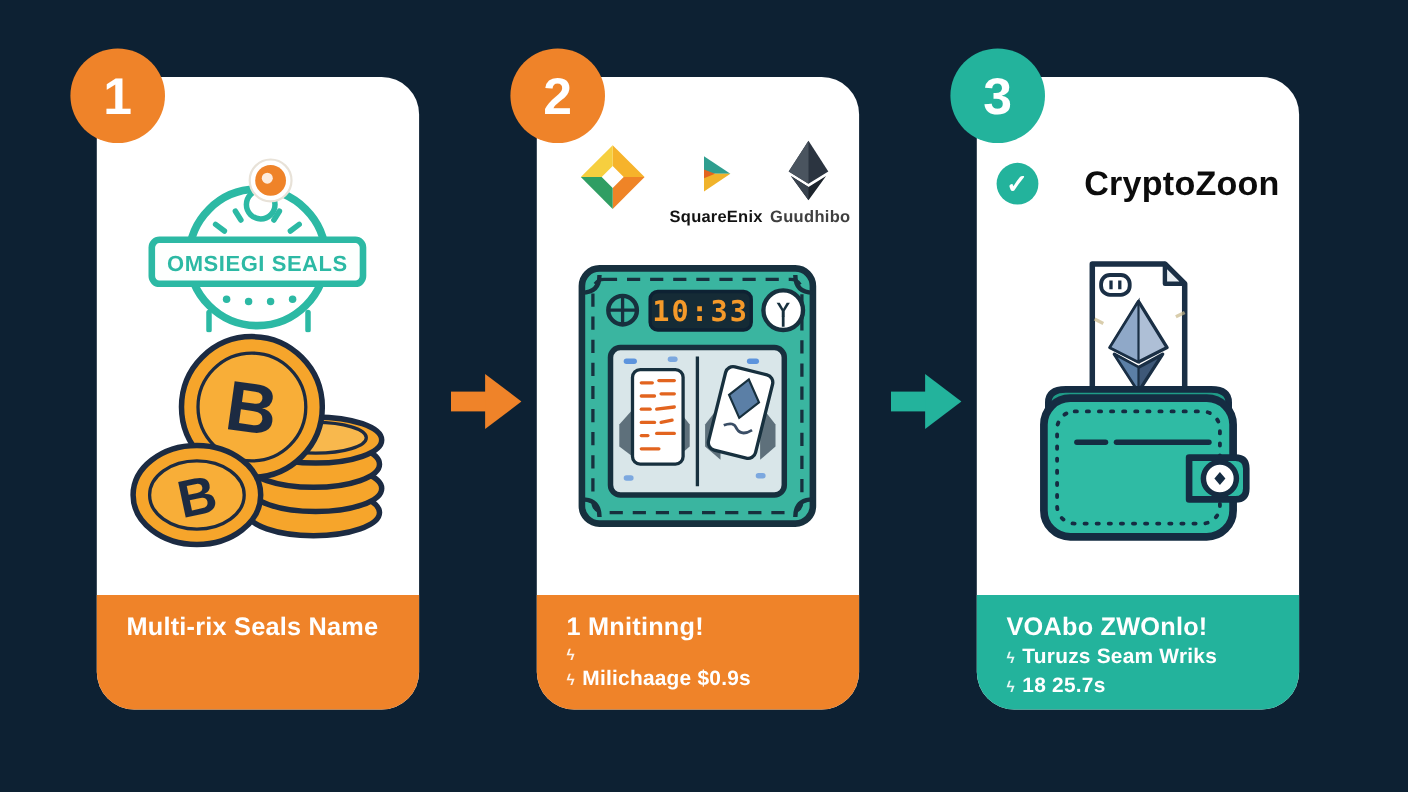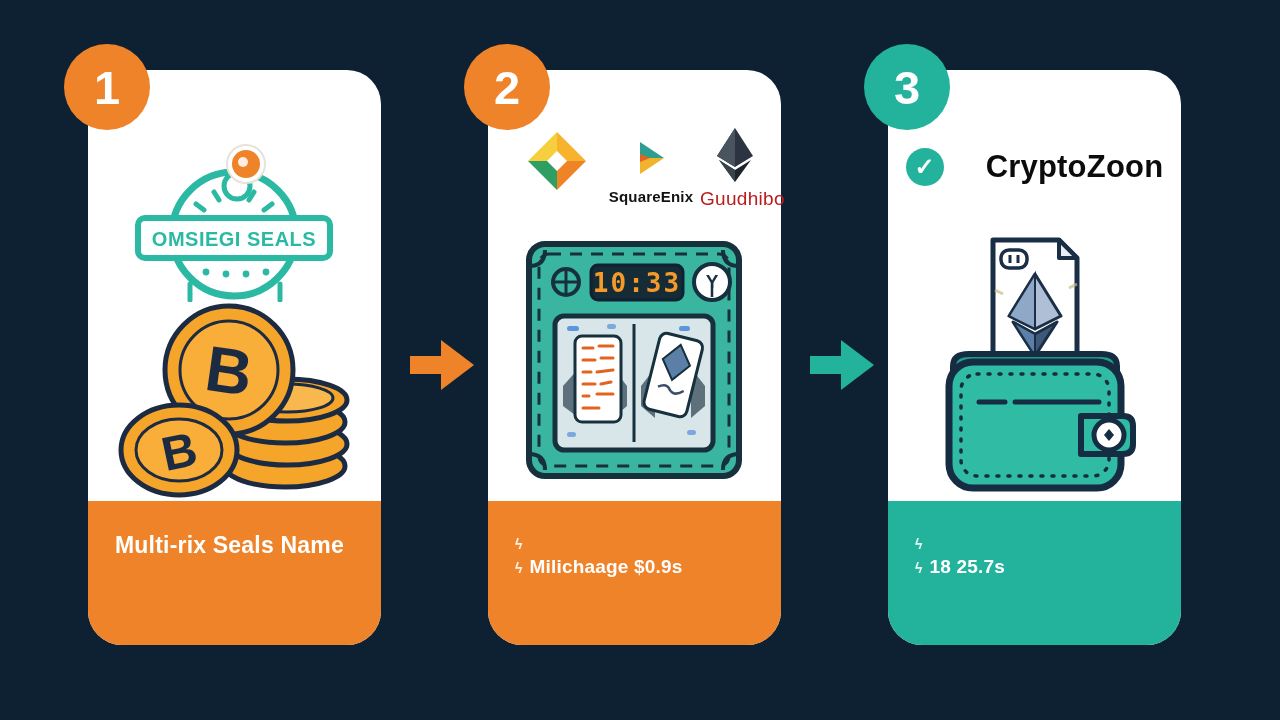--- a/index.html
+++ b/index.html
@@ -20,41 +20,41 @@
 
   .badge{
     position:absolute;top:-26px;left:-24px;width:86px;height:86px;border-radius:50%;
     display:flex;align-items:center;justify-content:center;
     color:#fff;font-size:47px;font-weight:800;z-index:3;
   }
   .badge.orange{background:#ef8329;}
   .badge.teal{background:#23b39c;}
 
   .band{
-    position:absolute;left:0;right:0;bottom:0;height:144px;
+    position:absolute;left:0;right:0;bottom:0;height:104px;
     border-radius:0 0 34px 34px;
-    box-sizing:border-box;padding:31px 16px 0 27px;
+    box-sizing:border-box;padding:15px 16px 0 27px;
     color:#fff;z-index:2;
   }
   .band.orange{background:#ef8329;}
   .band.teal{background:#23b39c;}
   .band .hline{font-size:23px;font-weight:800;line-height:1.18;letter-spacing:.2px;}
   .bullet-row{display:flex;align-items:baseline;gap:7px;margin-top:4px;}
   .bullet-ic{font-size:14px;font-weight:700;opacity:.9;}
   .bullet-tx{font-size:19px;font-weight:700;letter-spacing:.2px;}
 
   .seal-wrap{position:absolute;left:46px;top:72px;text-align:center;}
   .coins-wrap{position:absolute;left:29px;top:228px;}
 
   .logo-row{position:absolute;left:0;top:56px;width:293px;height:92px;}
   .logo-gem{position:absolute;left:38px;top:4px;}
   .logo-se{position:absolute;left:118px;top:14px;width:90px;text-align:center;}
   .logo-se .se-label{font-size:15px;font-weight:800;color:#121212;margin-top:2px;letter-spacing:.2px;}
   .logo-eth{position:absolute;left:212px;top:0;width:70px;text-align:center;}
-  .logo-eth .eth-label{font-size:19px;font-weight:400;color:#b91c1c;margin-top:0;letter-spacing:.3px;}
+  .logo-eth .eth-label{font-size:15px;font-weight:700;color:#404040;margin-top:0;letter-spacing:.3px;}
 
   .machine-wrap{position:absolute;left:31px;top:166px;}
   .cz-header{position:absolute;left:0;top:78px;width:293px;display:flex;align-items:center;justify-content:center;gap:10px;}
   .check-circle{width:38px;height:38px;border-radius:50%;background:#23b39c;display:flex;align-items:center;justify-content:center;color:#fff;font-size:24px;font-weight:800;}
   .cz-title{font-size:31px;font-weight:800;color:#0c0c0c;letter-spacing:.2px;margin-left:32px;}
   .wallet-wrap{position:absolute;left:43px;top:160px;}
 
   .arrow{position:absolute;top:330px;width:70px;height:70px;}
   .arrow1{left:408px;} .arrow2{left:808px;}
 
@@ -222,20 +222,21 @@
 
         <g transform="rotate(14 154 140)">
           <rect x="132" y="100" width="44" height="78" rx="7" fill="#ffffff" stroke="#17303e" stroke-width="3"></rect>
           <polygon points="154,108 168,126 154,144 140,126" fill="#5b7fa6" stroke="#17303e" stroke-width="2"></polygon>
           <path d="M142 154 q8 -6 12 0 q6 6 14 -2" fill="none" stroke="#3a4e66" stroke-width="2.5"></path>
         </g>
       </svg>
     </div>
 
     <div class="band orange">
+      <div class="hline">1 Mnitinng!</div>
       <div class="bullet-row">
         <span class="bullet-ic">ϟ</span>
       </div>
       <div class="bullet-row">
         <span class="bullet-ic">ϟ</span>
         <span class="bullet-tx">Milichaage $0.9s</span>
       </div>
     </div>
   </div>
 
@@ -285,22 +286,24 @@
         <line x1="48" y1="172" x2="74" y2="172" stroke="#152c42" stroke-width="5" stroke-linecap="round"></line>
         <line x1="84" y1="172" x2="168" y2="172" stroke="#152c42" stroke-width="5" stroke-linecap="round"></line>
 
         <path d="M150 186 L192 186 Q202 186 202 196 L202 214 Q202 224 192 224 L150 224 Z" fill="#2fbba4" stroke="#152c42" stroke-width="6" stroke-linejoin="round"></path>
         <circle cx="178" cy="205" r="15" fill="#ffffff" stroke="#152c42" stroke-width="5"></circle>
         <polygon points="178,199 183,205 178,211 173,205" fill="#152c42"></polygon>
       </svg>
     </div>
 
     <div class="band teal">
+      <div class="hline">VOAbo ZWOnlo!</div>
       <div class="bullet-row">
         <span class="bullet-ic">ϟ</span>
+        <span class="bullet-tx">Turuzs Seam Wriks</span>
       </div>
       <div class="bullet-row">
         <span class="bullet-ic">ϟ</span>
         <span class="bullet-tx">18 25.7s</span>
       </div>
     </div>
   </div>
 
 </div>
 

